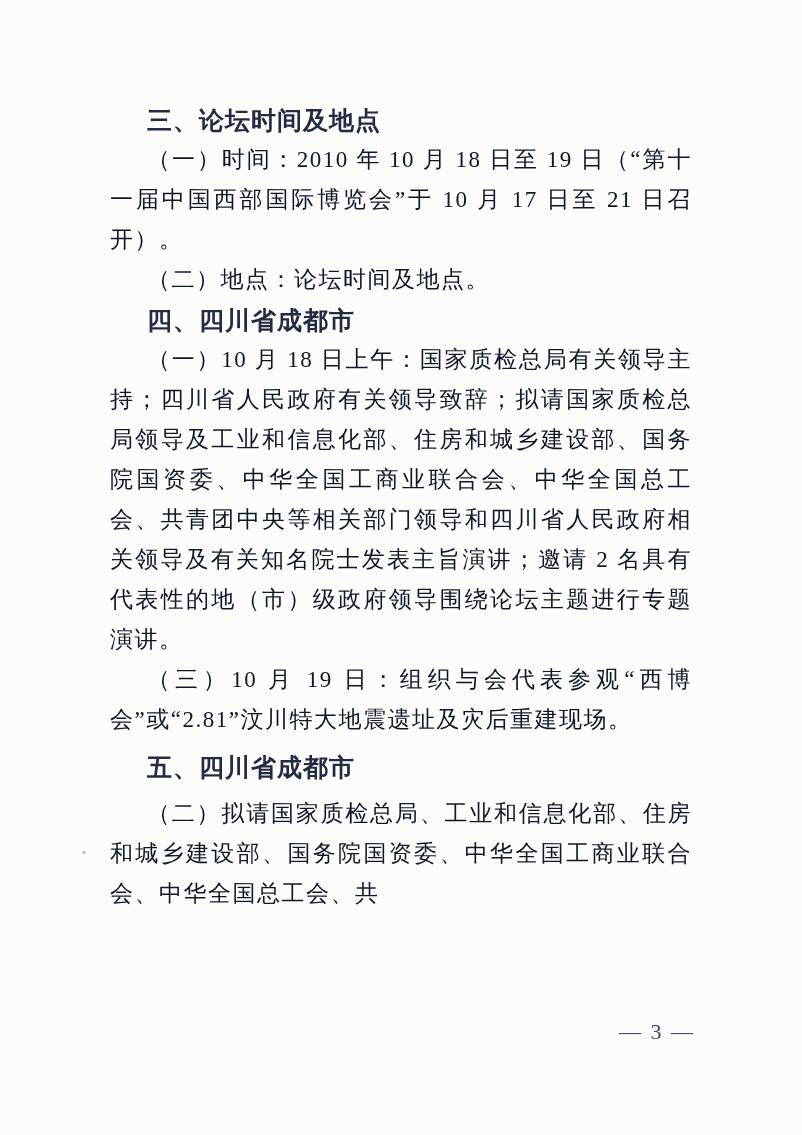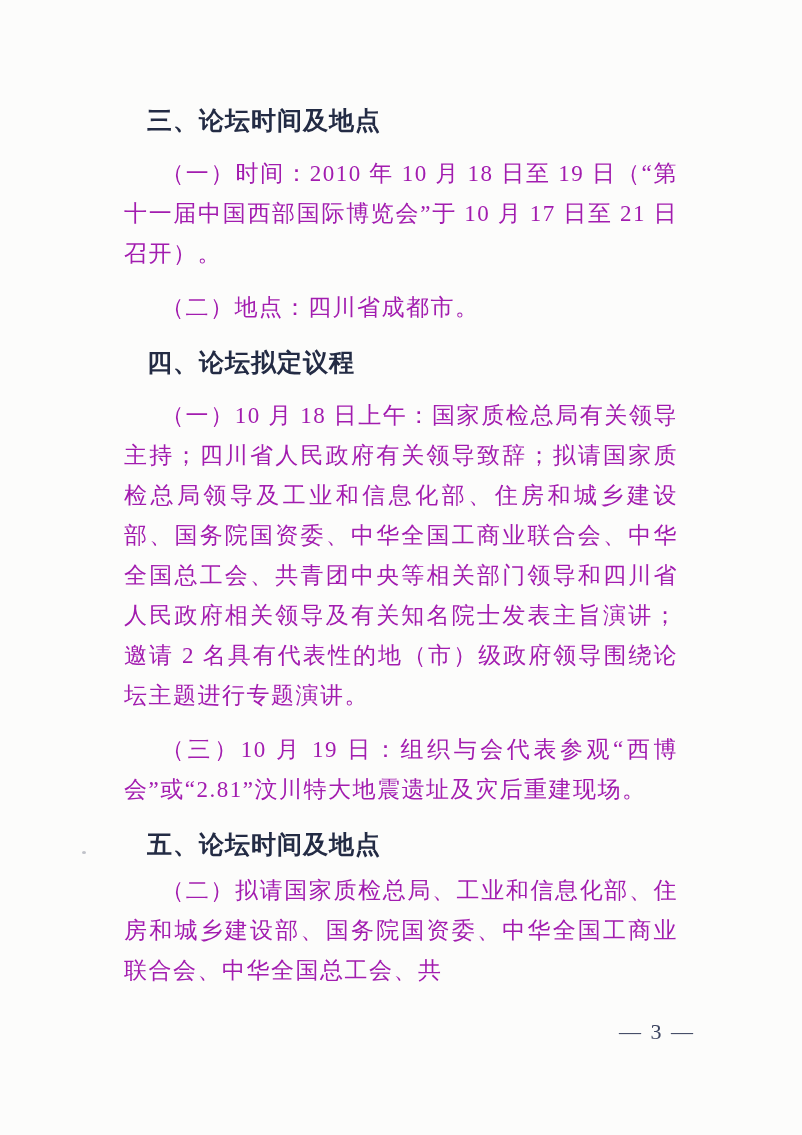--- a/index.html
+++ b/index.html
@@ -28,26 +28,26 @@
     font-size: 25px;
     line-height: 40px;
     color: #232b44;
     text-indent: 37px;
     letter-spacing: 1px;
     margin: 0;
   }
   .para {
     font-size: 23px;
     line-height: 40px;
-    color: #a21caf;
+    color: #0f172a;
     text-indent: 37px;
     text-align: justify;
     text-justify: inter-ideograph;
     letter-spacing: 1.5px;
-    margin: 14px;
+    margin: 0;
   }
   .gap-before {
     margin-top: 7px;
   }
   .footer-pagenum {
     position: absolute;
     top: 1019px;
     right: 107px;
     font-size: 22px;
     line-height: 26px;
@@ -67,27 +67,27 @@
 </style>
 </head>
 <body>
 
 <div class="page">
 
   <div class="content">
 
     <div class="heading">三、论坛时间及地点</div>
     <p class="para">（一）时间：2010 年 10 月 18 日至 19 日（“第十一届中国西部国际博览会”于 10 月 17 日至 21 日召开）。</p>
-    <p class="para">（二）地点：四川省成都市。</p>
+    <p class="para">（二）地点：论坛时间及地点。</p>
 
-    <div class="heading">四、论坛拟定议程</div>
+    <div class="heading">四、四川省成都市</div>
     <p class="para">（一）10 月 18 日上午：国家质检总局有关领导主持；四川省人民政府有关领导致辞；拟请国家质检总局领导及工业和信息化部、住房和城乡建设部、国务院国资委、中华全国工商业联合会、中华全国总工会、共青团中央等相关部门领导和四川省人民政府相关领导及有关知名院士发表主旨演讲；邀请 2 名具有代表性的地（市）级政府领导围绕论坛主题进行专题演讲。</p>
     <p class="para">（三）10 月 19 日：组织与会代表参观“西博会”或“2.81”汶川特大地震遗址及灾后重建现场。</p>
 
-    <div class="heading gap-before">五、论坛时间及地点</div>
+    <div class="heading gap-before">五、四川省成都市</div>
     <p class="para gap-before">（二）拟请国家质检总局、工业和信息化部、住房和城乡建设部、国务院国资委、中华全国工商业联合会、中华全国总工会、共</p>
 
   </div>
 
   <div class="scan-speck"></div>
 
   <div class="footer-pagenum">— 3 —</div>
 
 </div>
 

